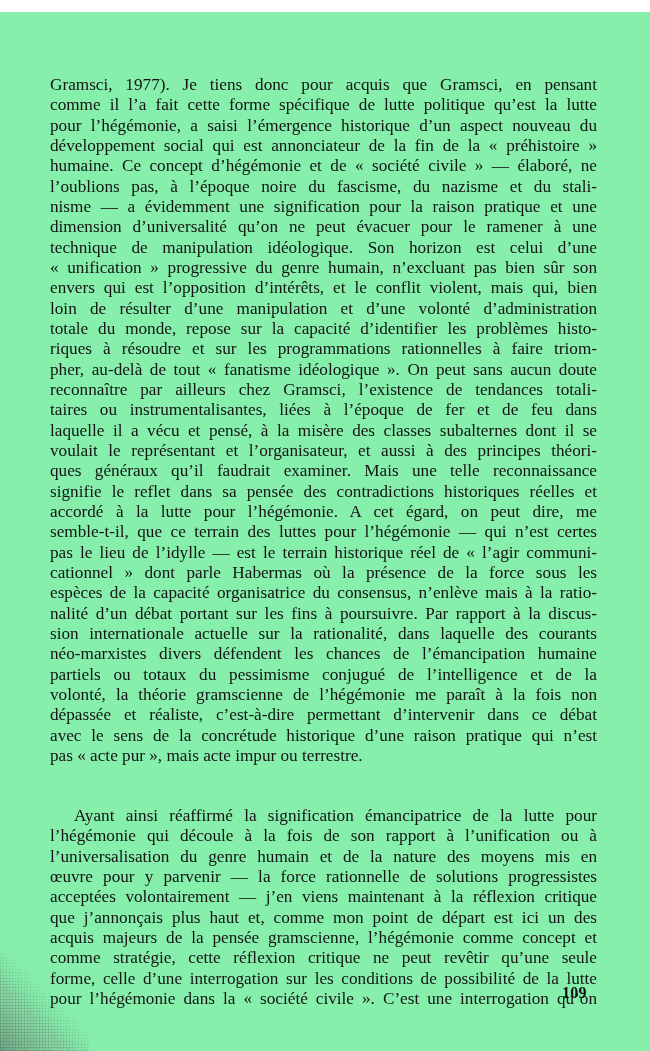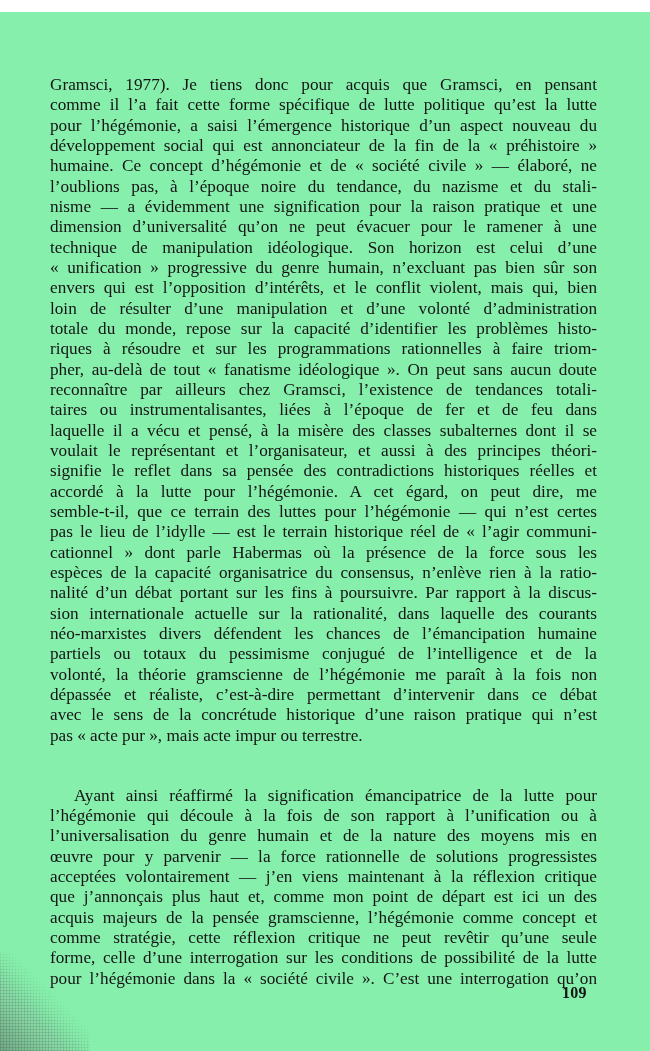--- a/index.html
+++ b/index.html
@@ -40,40 +40,41 @@
 <body>
 
 <div class="page">
   <div class="column">
     <p class="para">
       <span class="line">Gramsci, 1977). Je tiens donc pour acquis que Gramsci, en pensant</span>
       <span class="line">comme il l’a fait cette forme spécifique de lutte politique qu’est la lutte</span>
       <span class="line">pour l’hégémonie, a saisi l’émergence historique d’un aspect nouveau du</span>
       <span class="line">développement social qui est annonciateur de la fin de la « préhistoire »</span>
       <span class="line">humaine. Ce concept d’hégémonie et de « société civile » — élaboré, ne</span>
-      <span class="line">l’oublions pas, à l’époque noire du tendance, du nazisme et du stali-</span>
+      <span class="line">l’oublions pas, à l’époque noire du fascisme, du nazisme et du stali-</span>
       <span class="line">nisme — a évidemment une signification pour la raison pratique et une</span>
       <span class="line">dimension d’universalité qu’on ne peut évacuer pour le ramener à une</span>
       <span class="line">technique de manipulation idéologique. Son horizon est celui d’une</span>
       <span class="line">« unification » progressive du genre humain, n’excluant pas bien sûr son</span>
       <span class="line">envers qui est l’opposition d’intérêts, et le conflit violent, mais qui, bien</span>
       <span class="line">loin de résulter d’une manipulation et d’une volonté d’administration</span>
       <span class="line">totale du monde, repose sur la capacité d’identifier les problèmes histo-</span>
       <span class="line">riques à résoudre et sur les programmations rationnelles à faire triom-</span>
       <span class="line">pher, au-delà de tout « fanatisme idéologique ». On peut sans aucun doute</span>
       <span class="line">reconnaître par ailleurs chez Gramsci, l’existence de tendances totali-</span>
       <span class="line">taires ou instrumentalisantes, liées à l’époque de fer et de feu dans</span>
       <span class="line">laquelle il a vécu et pensé, à la misère des classes subalternes dont il se</span>
       <span class="line">voulait le représentant et l’organisateur, et aussi à des principes théori-</span>
+      <span class="line">ques généraux qu’il faudrait examiner. Mais une telle reconnaissance</span>
       <span class="line">signifie le reflet dans sa pensée des contradictions historiques réelles et</span>
       <span class="line">accordé à la lutte pour l’hégémonie. A cet égard, on peut dire, me</span>
       <span class="line">semble-t-il, que ce terrain des luttes pour l’hégémonie — qui n’est certes</span>
       <span class="line">pas le lieu de l’idylle — est le terrain historique réel de « l’agir communi-</span>
       <span class="line">cationnel » dont parle Habermas où la présence de la force sous les</span>
-      <span class="line">espèces de la capacité organisatrice du consensus, n’enlève rien à la ratio-</span>
+      <span class="line">espèces de la capacité organisatrice du consensus, n’enlève mais à la ratio-</span>
       <span class="line">nalité d’un débat portant sur les fins à poursuivre. Par rapport à la discus-</span>
       <span class="line">sion internationale actuelle sur la rationalité, dans laquelle des courants</span>
       <span class="line">néo-marxistes divers défendent les chances de l’émancipation humaine</span>
       <span class="line">partiels ou totaux du pessimisme conjugué de l’intelligence et de la</span>
       <span class="line">volonté, la théorie gramscienne de l’hégémonie me paraît à la fois non</span>
       <span class="line">dépassée et réaliste, c’est-à-dire permettant d’intervenir dans ce débat</span>
       <span class="line">avec le sens de la concrétude historique d’une raison pratique qui n’est</span>
       <span class="line last">pas « acte pur », mais acte impur ou terrestre.</span>
     </p>
     <p class="para">

